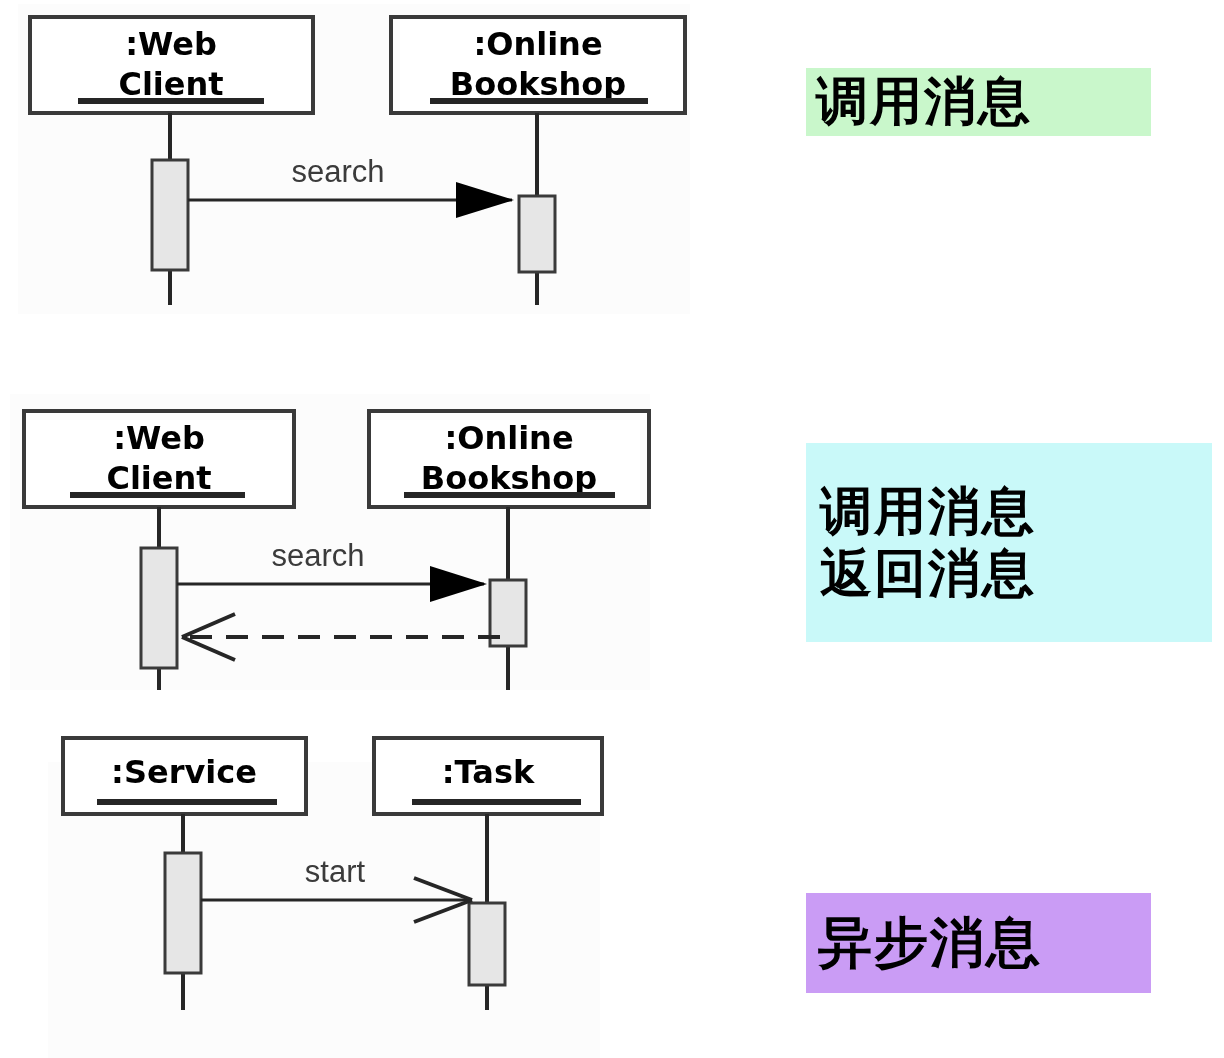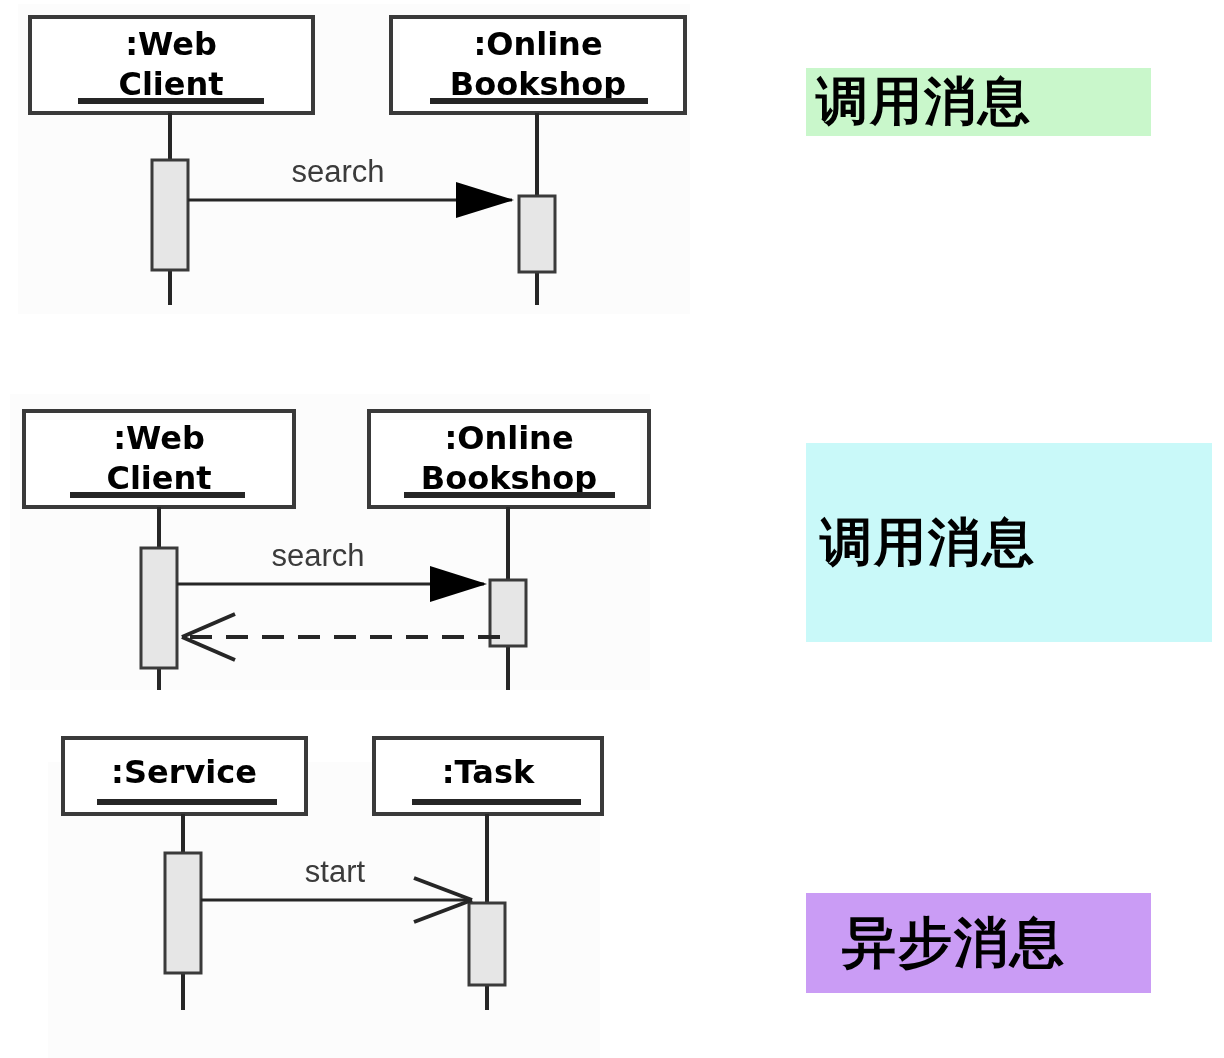--- a/index.html
+++ b/index.html
@@ -122,20 +122,21 @@
     <g>
       <line class="stroke-dark" x1="500" y1="247" x2="186" y2="247" stroke-width="4" stroke-dasharray="22 14"></line>
       <line class="stroke-dark" x1="182" y1="247" x2="235" y2="224" stroke-width="4"></line>
       <line class="stroke-dark" x1="182" y1="247" x2="235" y2="270" stroke-width="4"></line>
     </g>
   </svg>
 </div>
 
 <div class="label-chip" style="left: 806px; top: 443px; width: 406px; height: 199px; padding-left: 14px; font-size: 52px; background: rgb(201, 249, 249);">
   <span class="line">调用消息</span>
+  <span class="line">返回消息</span>
 </div>
 
 <div class="diagram-bg" style="left: 48px; top: 762px; width: 552px; height: 296px; background: rgb(252, 252, 252);"></div>
 
 <div class="panel" style="left:0px; top:710px; width:760px; height:303px;">
   <svg width="760" height="303" viewBox="0 0 760 303" xmlns="http://www.w3.org/2000/svg">
     <g>
       <rect class="lifeline-box-fill" x="63" y="28" width="243" height="76" stroke-width="4"></rect>
       <text class="name-text" x="184" y="73" font-size="32" text-anchor="middle">:Service</text>
       <line class="stroke-dark" x1="97" y1="92" x2="277" y2="92" stroke-width="6"></line>
@@ -152,15 +153,15 @@
 
     <g>
       <line class="stroke-dark" x1="201" y1="190" x2="470" y2="190" stroke-width="3"></line>
       <line class="stroke-dark" x1="472" y1="190" x2="414" y2="168" stroke-width="4"></line>
       <line class="stroke-dark" x1="472" y1="190" x2="414" y2="212" stroke-width="4"></line>
       <text class="msg-text" x="335" y="172" font-size="31" text-anchor="middle">start</text>
     </g>
   </svg>
 </div>
 
-<div class="label-chip" style="left: 806px; top: 893px; width: 345px; height: 100px; padding-left: 36px; font-size: 54px; background: rgb(202, 156, 245);">
+<div class="label-chip" style="left: 806px; top: 893px; width: 345px; height: 100px; padding-left: 12px; font-size: 54px; background: rgb(202, 156, 245);">
   <span class="line">异步消息</span>
 </div>
 
 </body></html>

